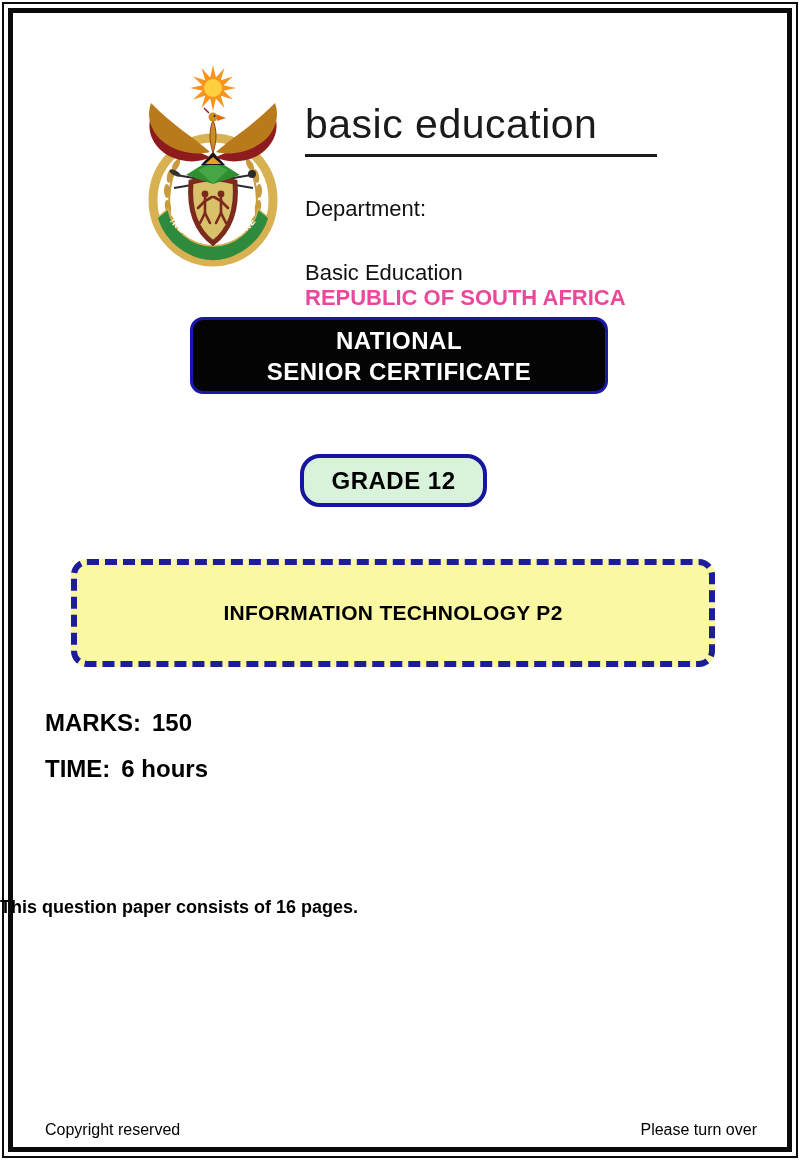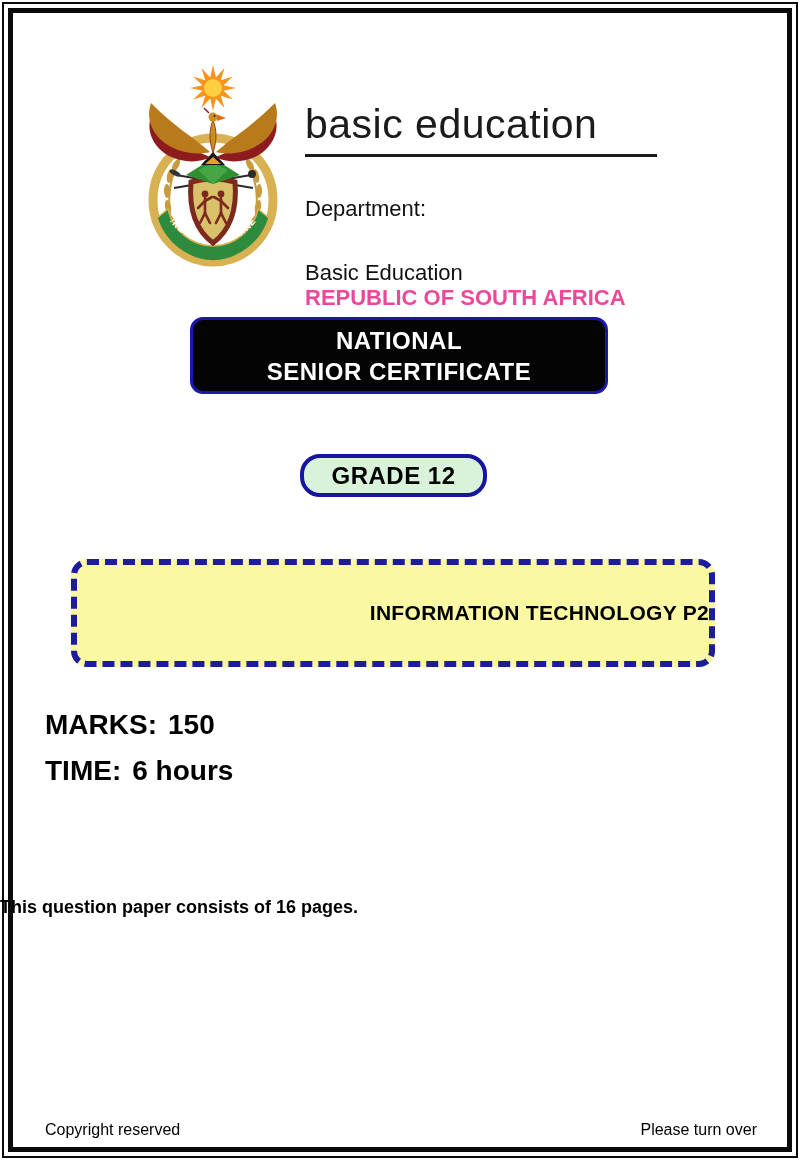--- a/index.html
+++ b/index.html
@@ -19,32 +19,32 @@
   .dept{font-size:22px;line-height:25px;color:#111;margin-top:39px;}
   .republic{font-size:22px;line-height:26px;font-weight:bold;color:#ec4899;}
 
   .nsc-box{
     position:absolute;left:190px;top:317px;width:418px;height:77px;box-sizing:border-box;
     background:#040404;border:3px solid #1a17ae;border-radius:13px;
     display:flex;flex-direction:column;justify-content:center;text-align:center;
     color:#ffffff;font-weight:bold;font-size:24px;line-height:31px;letter-spacing:0.5px;
   }
   .grade-box{
-    position:absolute;left:300px;top:454px;width:187px;height:43px;box-sizing:border-box;
+    position:absolute;left:300px;top:454px;width:187px;height:53px;box-sizing:border-box;
     background:#d8f3da;border:4px solid #15159e;border-radius:20px;
     display:flex;align-items:center;justify-content:center;
     font-weight:bold;font-size:24px;letter-spacing:0.5px;
   }
   .subject-box{
     position:absolute;left:71px;top:559px;width:644px;height:108px;box-sizing:border-box;
     background:#fbf8a3;border:6px dashed #1d1d99;border-radius:16px;
     display:flex;flex-direction:column;justify-content:center;gap:27px;
-    text-align:center;font-weight:bold;font-size:21px;letter-spacing:0.3px;align-items:flex-end;
+    text-align:center;font-weight:bold;font-size:21px;letter-spacing:0.3px;
   }
-  .info-row{position:absolute;left:45px;font-size:28px;font-weight:bold;}
+  .info-row{position:absolute;left:45px;font-size:24px;font-weight:bold;}
   .info-row .value{margin-left:11px;}
   .marks-row{top:709px;}
   .time-row{top:755px;}
   .note{position:absolute;left:0;right:0;top:897px;font-weight:bold;font-size:18px;}
   .footer-left{position:absolute;left:45px;bottom:21px;font-size:16px;}
   .footer-right{position:absolute;right:43px;bottom:21px;font-size:16px;}
 </style>
 </head>
 <body>
 

